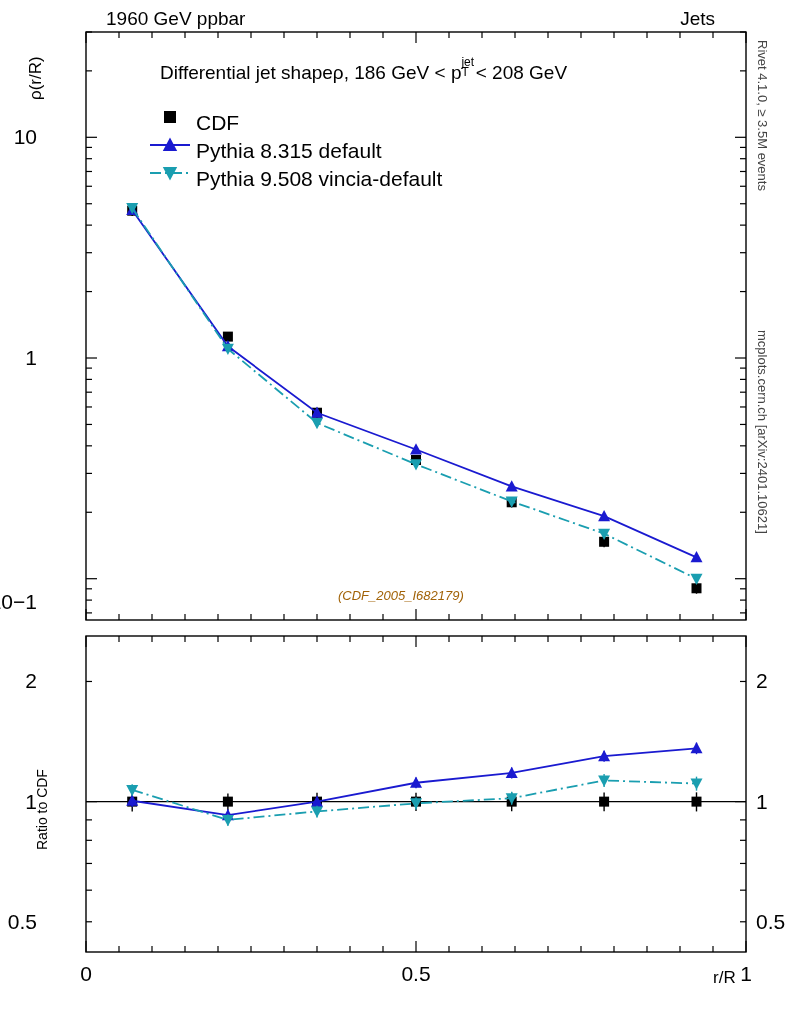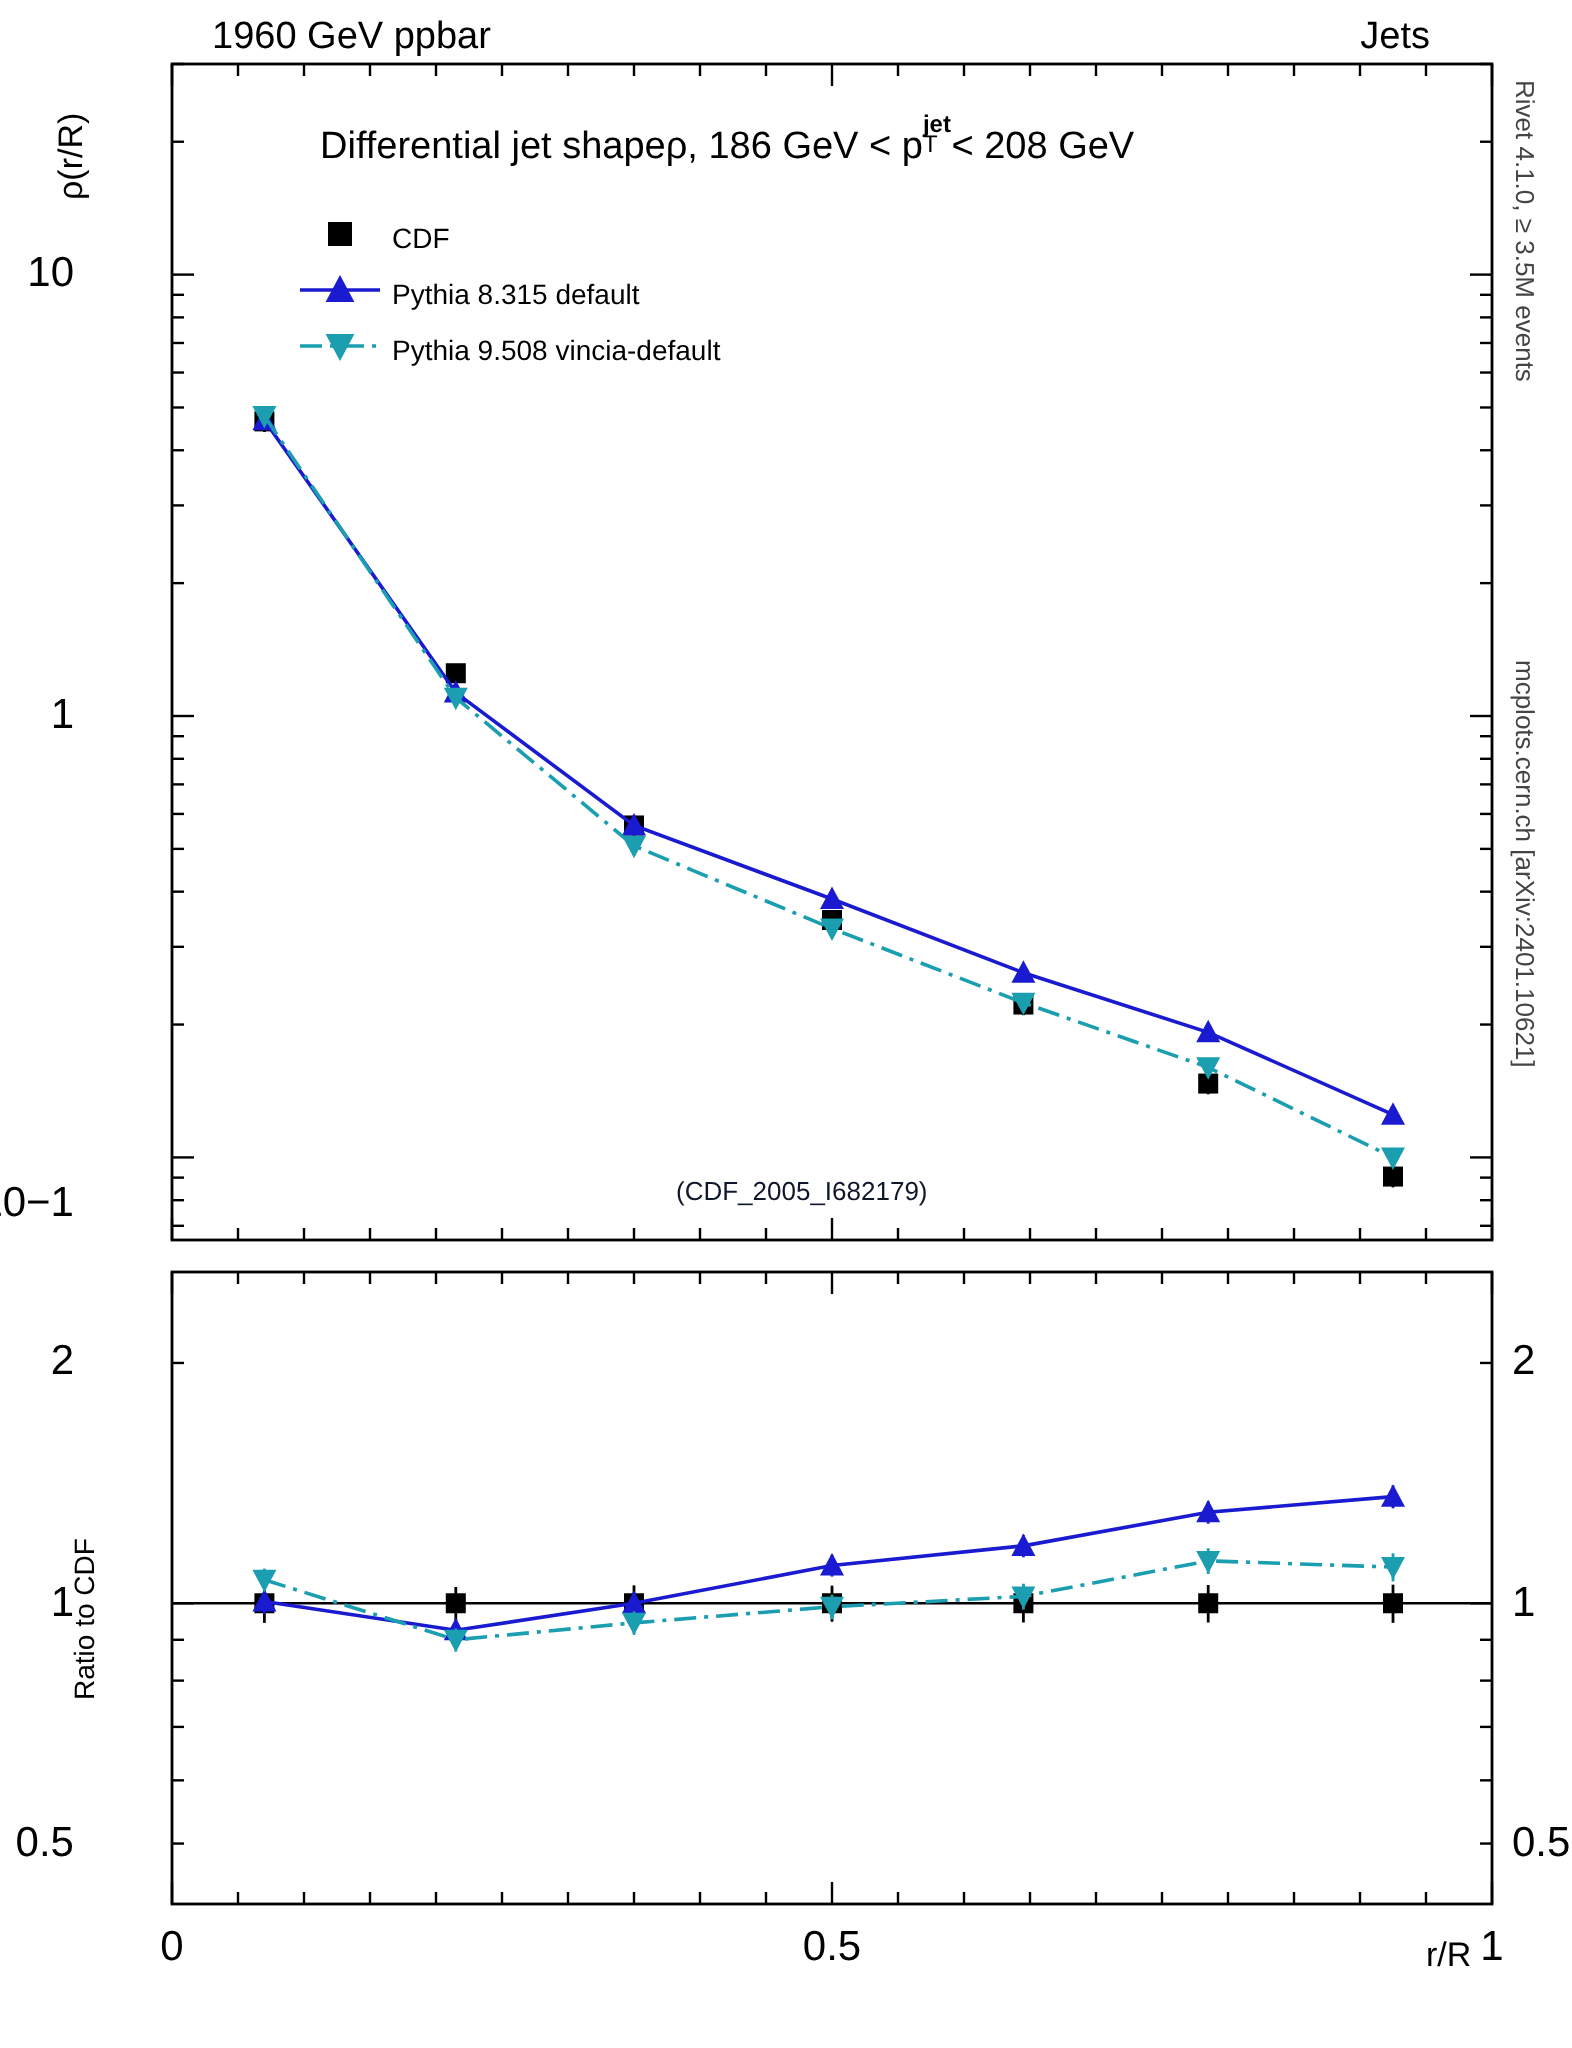--- a/index.html
+++ b/index.html
@@ -11,22 +11,22 @@
     overflow:hidden;
   }
   #root{position:absolute;left:0;top:0;width:747px;height:1024px;}
   .txt{position:absolute;white-space:nowrap;}
   .hdr{font-size:19px;}
   .rot{transform-origin:0 0;}
   .sidetxt{font-size:13px;color:#444;}
   .axislbl{font-size:17px;}
   .ticklbl{font-size:21px;}
   .title{font-size:19px;}
-  .legtxt{font-size:14px;}
-  .watermark{font-size:13px;color:#0f172a;}
+  .legtxt{font-size:21px;}
+  .watermark{font-size:13px;color:#a16207;font-style:italic;}
   svg{position:absolute;left:0;top:0;}
 </style>
 </head>
 <body>
 
 <div id="root">
 
   <div class="txt hdr" style="left:106px;top:8px;">1960 GeV ppbar</div>
   <div class="txt hdr" style="right:32px;top:8px;">Jets</div>
 
@@ -34,21 +34,21 @@
   <div class="txt sidetxt rot" style="left:770px;top:330px;transform:rotate(90deg);">mcplots.cern.ch [arXiv:2401.10621]</div>
 
   <div class="txt axislbl rot" style="left:26px;top:100px;transform:rotate(-90deg);">ρ(r/R)</div>
   <div class="txt ticklbl rot" style="left:34px;top:850px;transform:rotate(-90deg);font-size:14px;">Ratio to CDF</div>
 
   <div class="txt axislbl" style="left:713px;top:968px;">r/R</div>
 
   <div class="txt title" style="left:160px;top:60px;">
     <span>Differential jet shapeρ, 186 GeV &lt; p</span><span style="display:inline-block;position:relative;width:9px;height:1em;vertical-align:baseline;">
       <span style="position:absolute;left:0;top:0.45em;font-size:12px;">T</span>
-      <span style="position:absolute;left:0;top:-0.45em;font-size:12px;font-weight:bold;">jet</span>
+      <span style="position:absolute;left:0;top:-0.45em;font-size:12px;">jet</span>
     </span><span> &lt; 208 GeV</span>
   </div>
 
   <div class="txt watermark" style="left:338px;top:588px;">(CDF_2005_I682179)</div>
 
   <div class="txt legtxt" style="left:196px;top:111px;">CDF</div>
   <div class="txt legtxt" style="left:196px;top:139px;">Pythia 8.315 default</div>
   <div class="txt legtxt" style="left:196px;top:167px;">Pythia 9.508 vincia-default</div>
 
   <svg width="786" height="1024">

